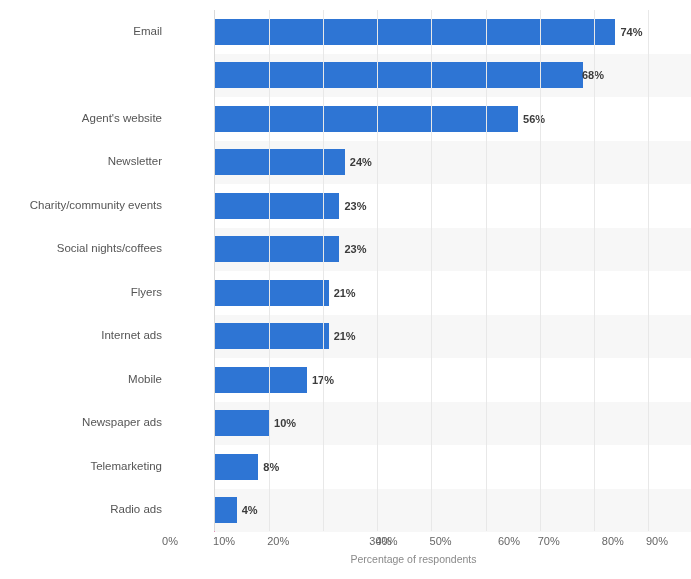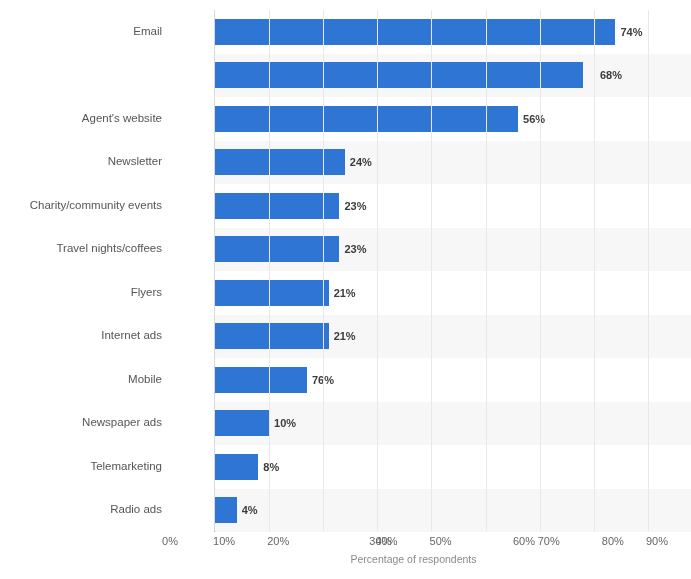--- a/index.html
+++ b/index.html
@@ -109,58 +109,58 @@
 </head>
 <body>
 
 <div id="chart-root">
 
   <div class="y-axis-labels">
       <div class="cat-label" style="top: 15.75px;">Email</div>
       <div class="cat-label" style="top: 102.75px;">Agent's website</div>
       <div class="cat-label" style="top: 146.25px;">Newsletter</div>
       <div class="cat-label" style="top: 189.75px;">Charity/community events</div>
-      <div class="cat-label" style="top: 233.25px;">Travel nights/coffees</div>
+      <div class="cat-label" style="top: 233.25px;">Social nights/coffees</div>
       <div class="cat-label" style="top: 276.75px;">Flyers</div>
       <div class="cat-label" style="top: 320.25px;">Internet ads</div>
       <div class="cat-label" style="top: 363.75px;">Mobile</div>
       <div class="cat-label" style="top: 407.25px;">Newspaper ads</div>
       <div class="cat-label" style="top: 450.75px;">Telemarketing</div>
       <div class="cat-label" style="top: 494.25px;">Radio ads</div>
     </div>
 
   <div class="plot-area">
     <div class="rows">
         <div class="row" style="top: 0px; height: 43.5px;"></div>
         <div class="bar" style="top: 8.75px; width: 400.422px; background: rgb(46, 117, 212);"></div>
         <div class="bar-label" style="left: 405.422px; top: 16.75px;">74%</div>
         <div class="row alt" style="top: 43.5px; height: 43.5px;"></div>
         <div class="bar" style="top: 52.25px; width: 367.956px; background: rgb(46, 117, 212);"></div>
-        <div class="bar-label" style="left: 385px; top: 60.25px; text-align: right;">68%</div>
+        <div class="bar-label" style="left: 367px; top: 60.25px; text-align: right;">68%</div>
         <div class="row" style="top: 87px; height: 43.5px;"></div>
         <div class="bar" style="top: 95.75px; width: 303.022px; background: rgb(46, 117, 212);"></div>
         <div class="bar-label" style="left: 308.022px; top: 103.75px;">56%</div>
         <div class="row alt" style="top: 130.5px; height: 43.5px;"></div>
         <div class="bar" style="top: 139.25px; width: 129.867px; background: rgb(46, 117, 212);"></div>
         <div class="bar-label" style="left: 134.867px; top: 147.25px;">24%</div>
         <div class="row" style="top: 174px; height: 43.5px;"></div>
         <div class="bar" style="top: 182.75px; width: 124.456px; background: rgb(46, 117, 212);"></div>
         <div class="bar-label" style="left: 129.456px; top: 190.75px;">23%</div>
         <div class="row alt" style="top: 217.5px; height: 43.5px;"></div>
         <div class="bar" style="top: 226.25px; width: 124.456px; background: rgb(46, 117, 212);"></div>
         <div class="bar-label" style="left: 129.456px; top: 234.25px;">23%</div>
         <div class="row" style="top: 261px; height: 43.5px;"></div>
         <div class="bar" style="top: 269.75px; width: 113.633px; background: rgb(46, 117, 212);"></div>
         <div class="bar-label" style="left: 118.633px; top: 277.75px;">21%</div>
         <div class="row alt" style="top: 304.5px; height: 43.5px;"></div>
         <div class="bar" style="top: 313.25px; width: 113.633px; background: rgb(46, 117, 212);"></div>
         <div class="bar-label" style="left: 118.633px; top: 321.25px;">21%</div>
         <div class="row" style="top: 348px; height: 43.5px;"></div>
         <div class="bar" style="top: 356.75px; width: 91.9889px; background: rgb(46, 117, 212);"></div>
-        <div class="bar-label" style="left: 96.9889px; top: 364.75px;">76%</div>
+        <div class="bar-label" style="left: 96.9889px; top: 364.75px;">17%</div>
         <div class="row alt" style="top: 391.5px; height: 43.5px;"></div>
         <div class="bar" style="top: 400.25px; width: 54.1111px; background: rgb(46, 117, 212);"></div>
         <div class="bar-label" style="left: 59.1111px; top: 408.25px;">10%</div>
         <div class="row" style="top: 435px; height: 43.5px;"></div>
         <div class="bar" style="top: 443.75px; width: 43.2889px; background: rgb(46, 117, 212);"></div>
         <div class="bar-label" style="left: 48.2889px; top: 451.75px;">8%</div>
         <div class="row alt" style="top: 478.5px; height: 43.5px;"></div>
         <div class="bar" style="top: 487.25px; width: 21.6444px; background: rgb(46, 117, 212);"></div>
         <div class="bar-label" style="left: 26.6444px; top: 495.25px;">4%</div>
       </div>
@@ -176,17 +176,17 @@
     </div>
 
   <div class="x-title">Percentage of respondents</div>
 
 <div class="x-tick" style="left: 170px;">0%</div>
     <div class="x-tick" style="left: 224.111px;">10%</div>
     <div class="x-tick" style="left: 278.222px;">20%</div>
     <div class="x-tick" style="left: 332.333px; margin-left: 48px;">30%</div>
     <div class="x-tick" style="left: 386.444px;">40%</div>
     <div class="x-tick" style="left: 440.556px;">50%</div>
-    <div class="x-tick" style="left: 506px; padding-left: 36px;">60%</div>
+    <div class="x-tick" style="left: 491px; padding-left: 36px;">60%</div>
     <div class="x-tick" style="left: 548.778px;">70%</div>
     <div class="x-tick" style="left: 602.889px; padding-left: 20px;">80%</div>
     <div class="x-tick" style="left: 657px;">90%</div>
   </div>
 
 </body></html>

